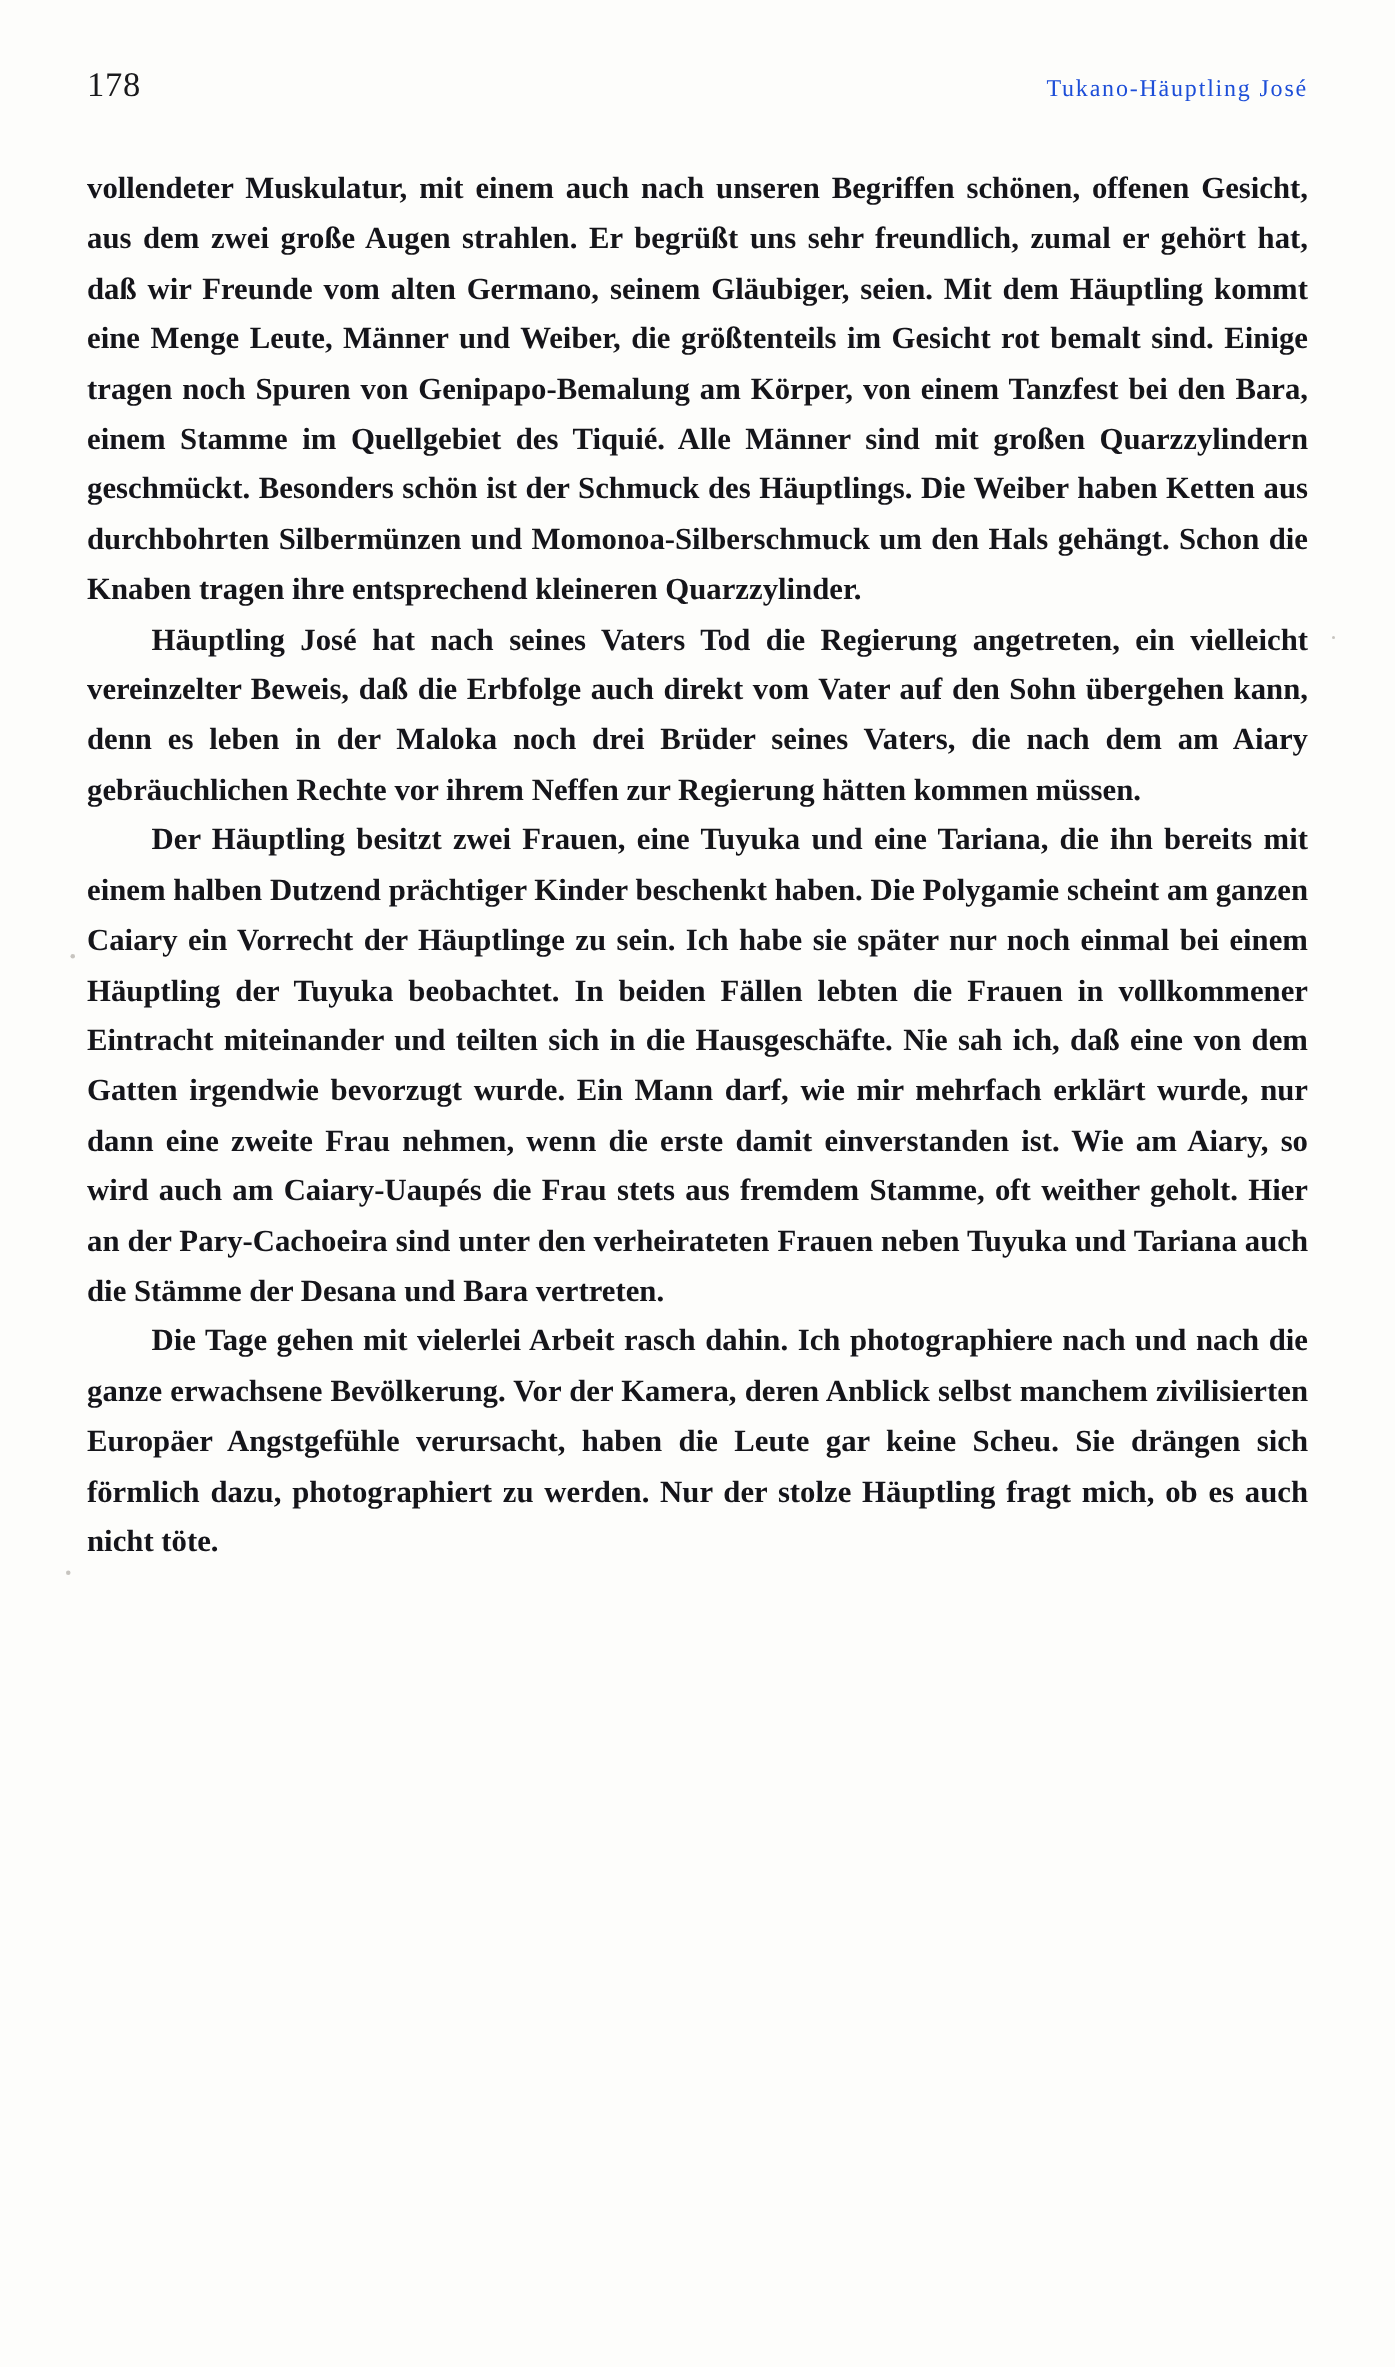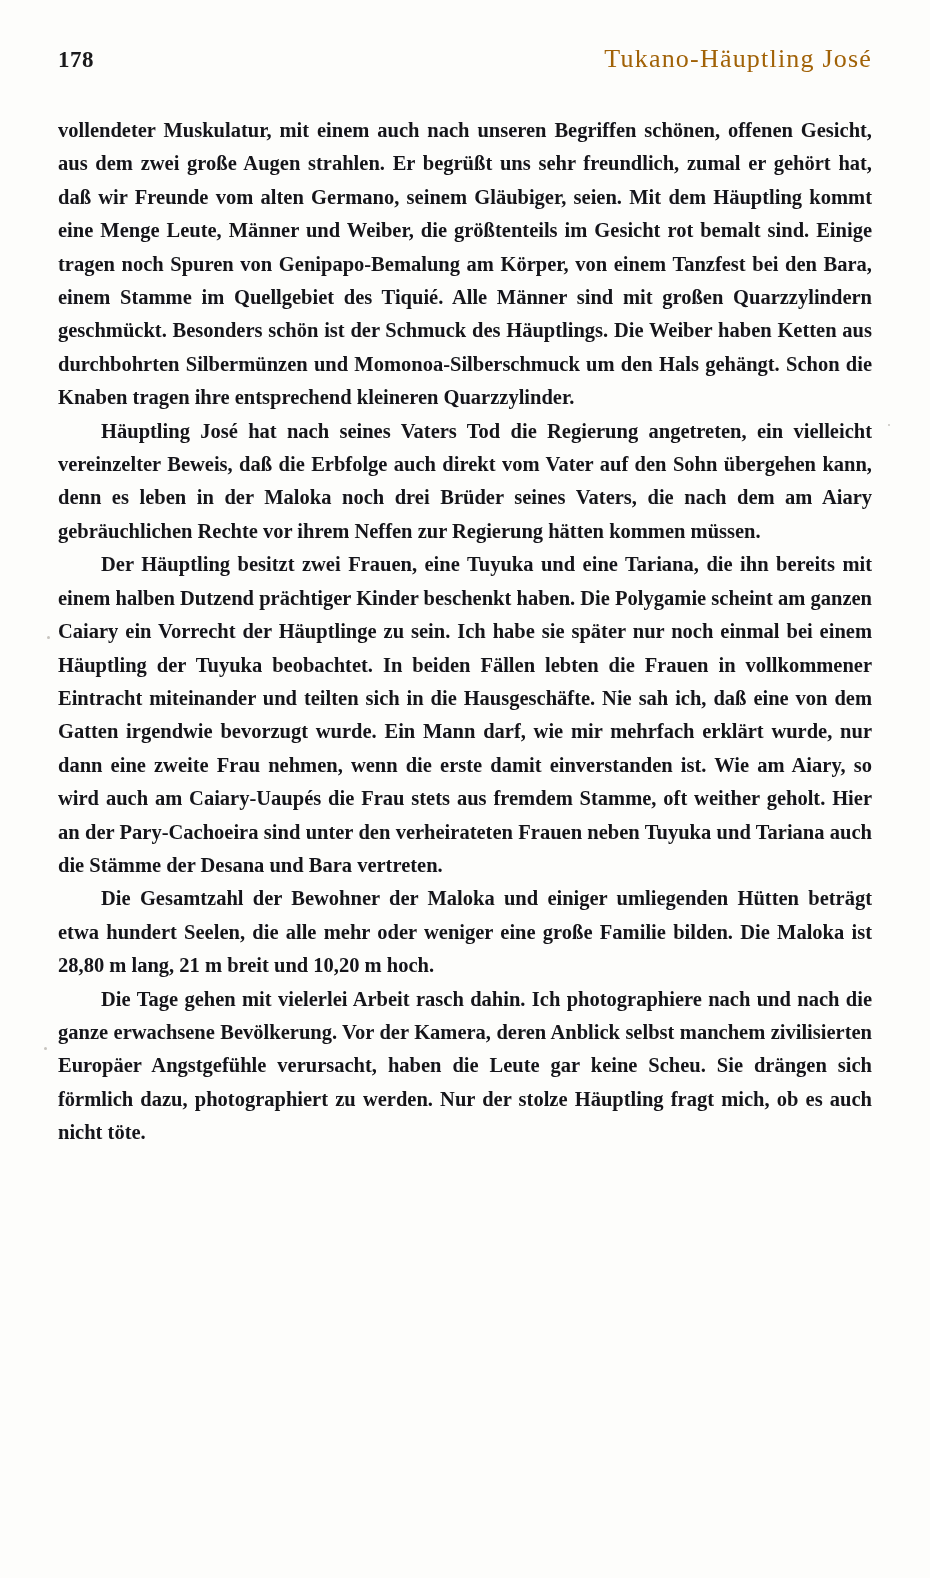--- a/index.html
+++ b/index.html
@@ -32,26 +32,25 @@
     display: flex;
     align-items: baseline;
     justify-content: space-between;
     width: 100%;
     margin-bottom: 40px;
   }
   .folio {
     font-size: 23px;
     letter-spacing: 0.5px;
     color: #1a1a1c;
-    font-weight: bold;
   }
   .head-title {
-    font-size: 26px;
+    font-size: 16px;
     letter-spacing: 1.2px;
-    color: #a16207;
+    color: #1d4ed8;
     white-space: nowrap;
   }
   .body-text {
     width: 100%;
     font-size: 20.5px;
     line-height: 33.4px;
     text-align: justify;
     text-justify: inter-word;
     color: #15151a;
     hyphens: manual;
@@ -80,21 +79,20 @@
 
     <div class="running-head">
       <div class="folio">178</div>
       <div class="head-title">Tukano-Häuptling José</div>
     </div>
 
     <div class="body-text">
       <p>vollendeter Muskulatur, mit einem auch nach unseren Begriffen schönen, offenen Gesicht, aus dem zwei große Augen strahlen. Er begrüßt uns sehr freundlich, zumal er gehört hat, daß wir Freunde vom alten Germano, seinem Gläubiger, seien. Mit dem Häuptling kommt eine Menge Leute, Männer und Weiber, die größtenteils im Gesicht rot bemalt sind. Einige tragen noch Spuren von Genipapo-Bemalung am Körper, von einem Tanzfest bei den Bara, einem Stamme im Quellgebiet des Tiquié. Alle Männer sind mit großen Quarzzylindern geschmückt. Besonders schön ist der Schmuck des Häuptlings. Die Weiber haben Ketten aus durchbohrten Silbermünzen und Momonoa-Silberschmuck um den Hals gehängt. Schon die Knaben tragen ihre entsprechend kleineren Quarzzylinder.</p>
       <p>Häuptling José hat nach seines Vaters Tod die Regierung angetreten, ein vielleicht vereinzelter Beweis, daß die Erbfolge auch direkt vom Vater auf den Sohn übergehen kann, denn es leben in der Maloka noch drei Brüder seines Vaters, die nach dem am Aiary gebräuchlichen Rechte vor ihrem Neffen zur Regierung hätten kommen müssen.</p>
       <p>Der Häuptling besitzt zwei Frauen, eine Tuyuka und eine Tariana, die ihn bereits mit einem halben Dutzend prächtiger Kinder beschenkt haben. Die Polygamie scheint am ganzen Caiary ein Vorrecht der Häuptlinge zu sein. Ich habe sie später nur noch einmal bei einem Häuptling der Tuyuka beobachtet. In beiden Fällen lebten die Frauen in vollkommener Eintracht miteinander und teilten sich in die Hausgeschäfte. Nie sah ich, daß eine von dem Gatten irgendwie bevorzugt wurde. Ein Mann darf, wie mir mehrfach erklärt wurde, nur dann eine zweite Frau nehmen, wenn die erste damit einverstanden ist. Wie am Aiary, so wird auch am Caiary-Uaupés die Frau stets aus fremdem Stamme, oft weither geholt. Hier an der Pary-Cachoeira sind unter den verheirateten Frauen neben Tuyuka und Tariana auch die Stämme der Desana und Bara vertreten.</p>
-      <p>Die Gesamtzahl der Bewohner der Maloka und einiger umliegenden Hütten beträgt etwa hundert Seelen, die alle mehr oder weniger eine große Familie bilden. Die Maloka ist 28,80 m lang, 21 m breit und 10,20 m hoch.</p>
       <p>Die Tage gehen mit vielerlei Arbeit rasch dahin. Ich photographiere nach und nach die ganze erwachsene Bevölkerung. Vor der Kamera, deren Anblick selbst manchem zivilisierten Europäer Angstgefühle verursacht, haben die Leute gar keine Scheu. Sie drängen sich förmlich dazu, photographiert zu werden. Nur der stolze Häuptling fragt mich, ob es auch nicht töte.</p>
     </div>
 
   </div>
 
   <span class="speck" style="left:47px; top:636px; width:3px; height:3px;"></span>
   <span class="speck" style="left:44px; top:1047px; width:3px; height:3px;"></span>
   <span class="speck" style="left:888px; top:424px; width:2px; height:2px;"></span>
 
 </div>

